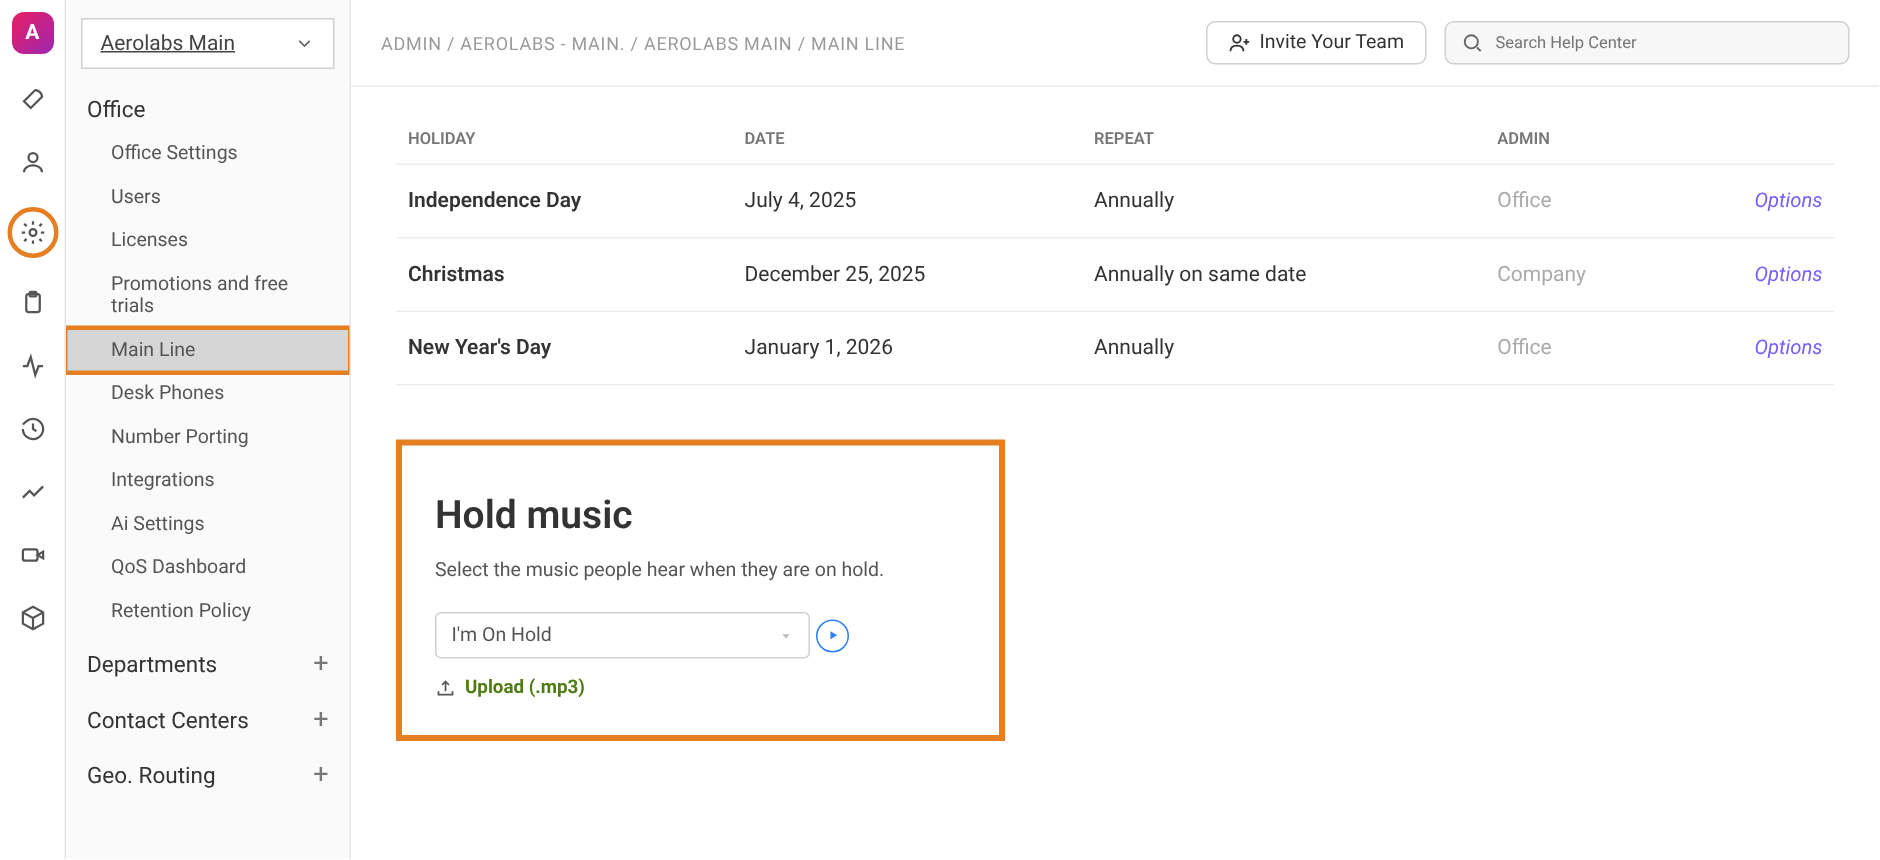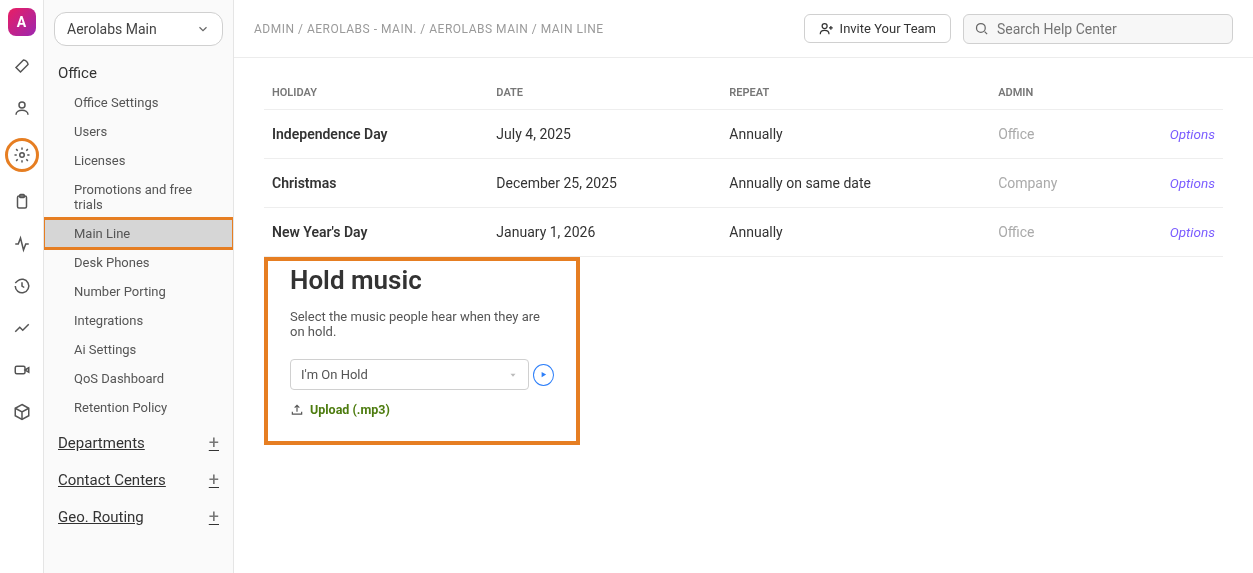--- a/index.html
+++ b/index.html
@@ -2,46 +2,46 @@
 <html><head>
 <meta charset="utf-8">
 <style>
 * { margin: 0; padding: 0; box-sizing: border-box; font-family: -apple-system, BlinkMacSystemFont, 'Segoe UI', Roboto, Arial, sans-serif; }
 body { width: 1253px; height: 573px; display: flex; overflow: hidden; background: #fff; color: #333; }
 .iconrail { width: 44px; background: #fff; border-right: 1px solid #e5e5e5; display: flex; flex-direction: column; align-items: center; padding-top: 8px; gap: 18px; }
 .iconrail .logo { width: 28px; height: 28px; border-radius: 8px; background: linear-gradient(135deg,#e91e63,#9c27b0); display:flex;align-items:center;justify-content:center;color:#fff;font-weight:700;font-size:14px;}
 .iconrail .railicon { width: 24px; height: 24px; display:flex;align-items:center;justify-content:center;color:#555;cursor:pointer;}
 .iconrail .railicon.highlighted { border:3px solid #e67e22; border-radius:50%; width:34px;height:34px;}
 .sidebar { width: 190px; background:#fafafa; border-right:1px solid #e5e5e5; display:flex;flex-direction:column; position:relative;}
-.sidebar .selector { margin:12px 10px 8px 10px; border:1px solid #d0d0d0; border-radius:12px; padding:8px 12px; display:flex;justify-content:space-between;align-items:center;cursor:pointer;font-size:14px;color:#444;background:#fff;}
+.sidebar .selector { margin:12px 10px 8px 10px; border:1px solid #d0d0d0; border-radius:0; padding:8px 12px; display:flex;justify-content:space-between;align-items:center;cursor:pointer;font-size:14px;color:#444;background:#fff;text-decoration:underline;}
 .sidebar .scrollwrap { flex:1; overflow:hidden; position:relative;}
 .sidebar .scrollcontent { position:absolute; inset:0; overflow-y:auto; }
 .sidebar .scrollcontent::-webkit-scrollbar{width:10px;}
 .sidebar .scrollcontent::-webkit-scrollbar-thumb{background:#c9c9c9;border-radius:0;}
 .sidebar .scrollcontent::-webkit-scrollbar-track{background:#ebebeb;}
 .sidebar .section-head { padding:10px 14px 6px 14px; font-size:15px; color:#333;}
-.sidebar .section-head.withbtn{display:flex;justify-content:space-between;align-items:center;text-decoration:underline;}
+.sidebar .section-head.withbtn{display:flex;justify-content:space-between;align-items:center;}
 .sidebar .plus{color:#777;font-size:18px;cursor:pointer;}
 .sidebar .subitem { padding:7px 14px 7px 30px; font-size:13px; color:#555; cursor:pointer; }
 .sidebar .subitem.active { background:#d6d6d6; }
 .sidebar .subitem.hlbox { outline:3px solid #e67e22; outline-offset:-1px;}
 .main { flex:1; display:flex; flex-direction:column; overflow:hidden;}
 .topbar { height:58px; border-bottom:1px solid #ececec; display:flex; align-items:center; padding:0 20px; gap:12px;}
 .breadcrumb { flex:1; font-size:12px; letter-spacing:0.5px; color:#9a9a9a;}
 .invite-btn{ border:1px solid #d0d0d0; border-radius:6px; padding:6px 14px; font-size:13px; color:#333; background:#fff; display:flex;align-items:center;gap:6px;cursor:pointer;}
 .search-box{ border:1px solid #d0d0d0; border-radius:6px; padding:6px 10px; width:270px; display:flex;align-items:center;gap:8px; background:#f7f7f7;}
-.search-box input{border:none;background:transparent;outline:none;font-size:14px;flex:1;color:#555;}
+.search-box input{border:none;background:transparent;outline:none;font-size:11px;flex:1;color:#555;}
 .content { flex:1; overflow:auto; padding:10px 30px 20px 30px;}
 .table { width:100%; border-collapse:collapse; margin-top:8px;}
 .table th { text-align:left; font-size:11px; color:#777; font-weight:600; padding:10px 8px; border-bottom:1px solid #eee;}
 .table td { padding:16px 8px; font-size:14px; border-bottom:1px solid #eee; color:#333;}
 .table td.name{font-weight:600;}
 .table td.owner{color:#aaa;}
 .table td.opt a{color:#7a5cff; text-decoration:none; font-size:13.5px;font-style:italic;}
-.hold-box { border:4px solid #e67e22; padding:4px 22px 24px 22px; width:316px;}
+.hold-box { margin-top:36px; border:4px solid #e67e22; padding:32px 22px 24px 22px; width:406px;}
 .hold-box h2{font-size:26px; font-weight:600; margin-bottom:14px;}
 .hold-box p{font-size:13px; color:#555; margin-bottom:20px;}
 .hold-row{display:flex;align-items:center;gap:4px;}
 .hold-select{border:1px solid #d0d0d0;border-radius:4px;padding:7px 10px;width:250px;display:flex;justify-content:space-between;align-items:center;font-size:13px;color:#555;cursor:pointer;}
 .play-btn{width:22px;height:22px;border:1.5px solid #2d7ff9;border-radius:50%;display:flex;align-items:center;justify-content:center;cursor:pointer;}
 .play-btn svg{fill:#2d7ff9;}
 .upload-link{margin-top:12px;display:flex;align-items:center;gap:6px;font-size:12.5px;color:#4d7c0f;cursor:pointer;font-weight:bold;}
 .upload-link svg{stroke:#555;}
 svg{display:block;}
 </style>

